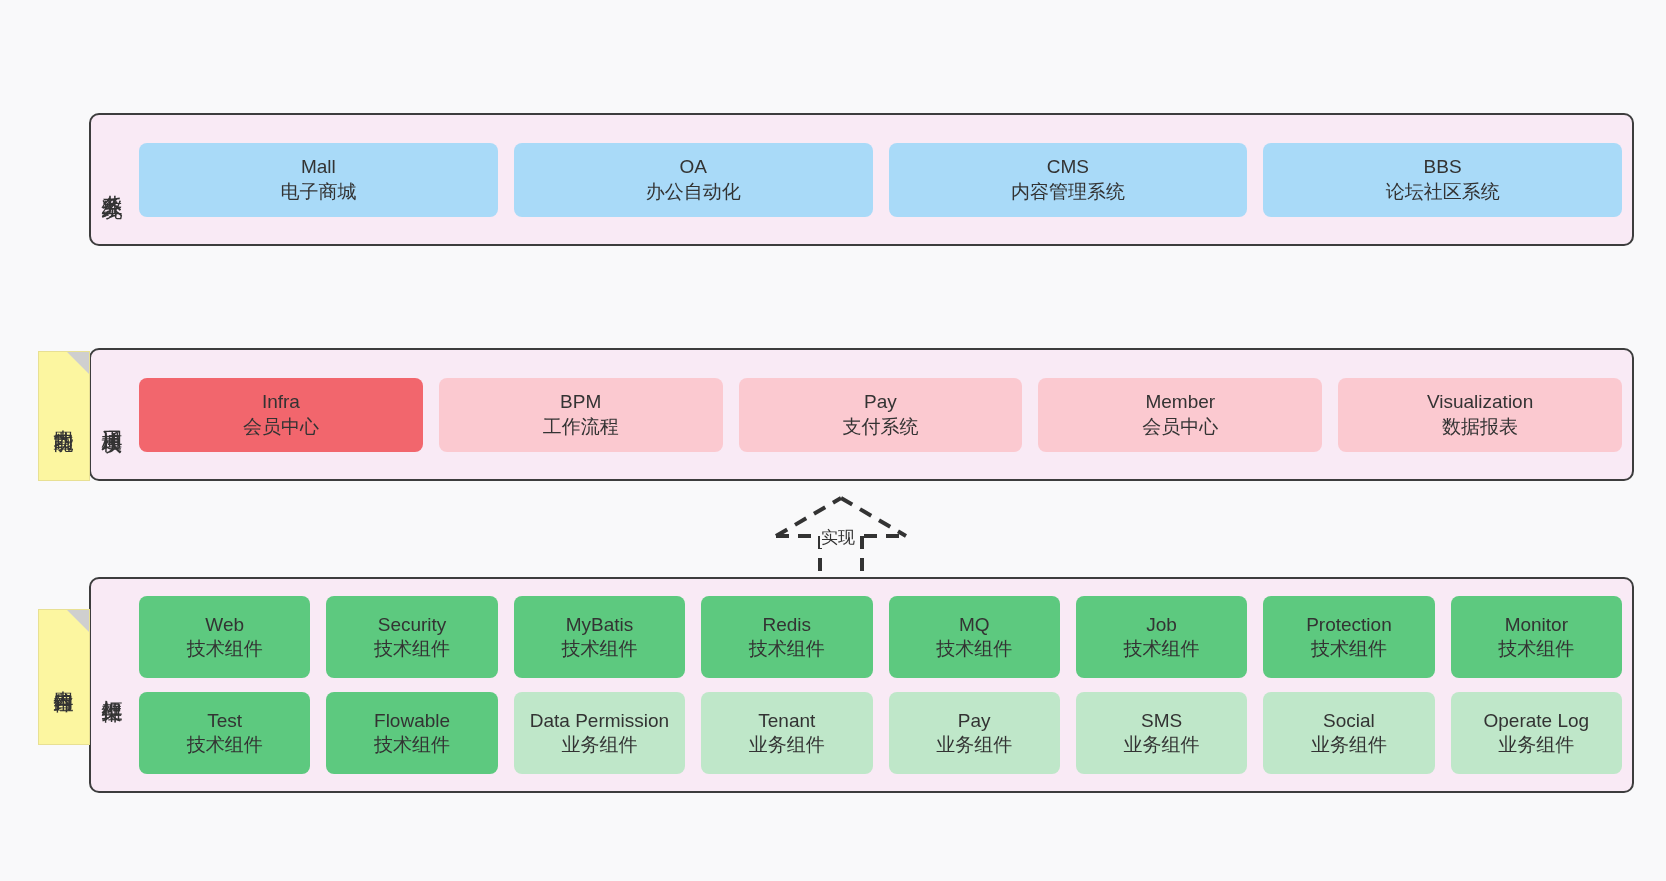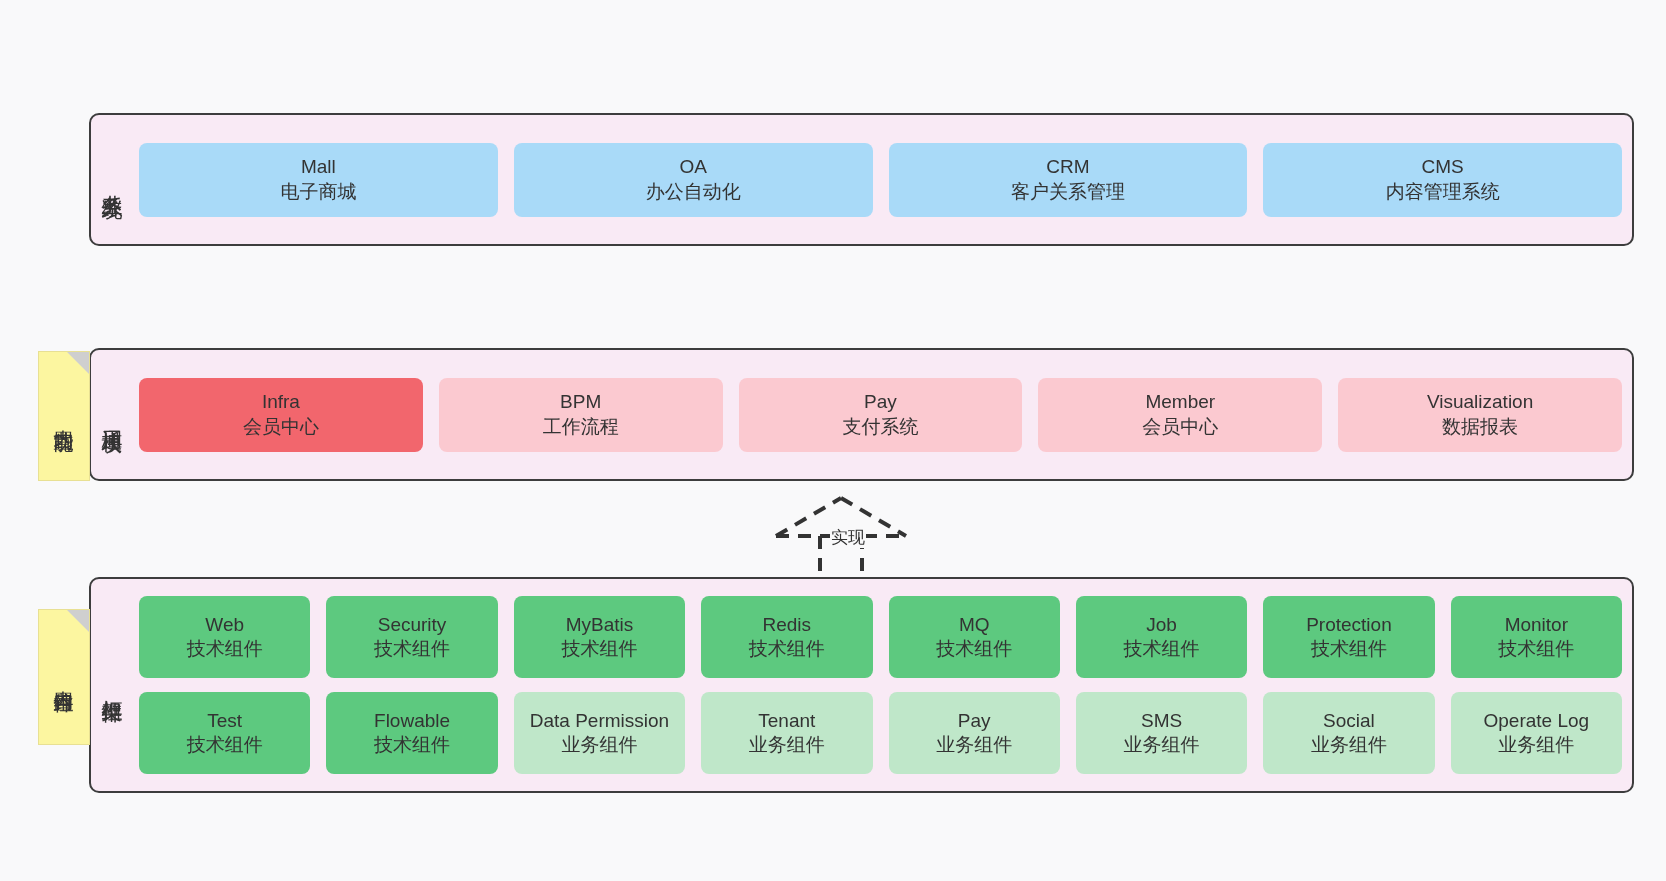--- a/index.html
+++ b/index.html
@@ -120,46 +120,46 @@
     font-size:17px;
     color:#333;
     background:#f9f9fa;
     line-height:1;
     padding:2px 1px;
     white-space:nowrap;
   }
   #arrow-build  {left:752px; top:258px; width:160px; height:90px;}
   #arrow-build  .uml-label{left:64px; top:37px;}
   #arrow-impl   {left:766px; top:490px; width:160px; height:90px;}
-  #arrow-impl   .uml-label{left:64px; top:37px;}
+  #arrow-impl   .uml-label{left:54px; top:37px;}
 </style>
 </head>
 <body>
 
 <div id="canvas">
 
   <div class="layer" id="layer-business">
     <div class="layer-title">业务系统</div>
     <div class="layer-body">
       <div class="row">
         <div class="cell c-blue">
           <span class="en">Mall</span>
           <span class="cn">电子商城</span>
         </div>
         <div class="cell c-blue">
           <span class="en">OA</span>
           <span class="cn">办公自动化</span>
         </div>
         <div class="cell c-blue">
-          <span class="en">CRM</span>
-          <span class="cn">客户关系管理</span>
-        </div>
-        <div class="cell c-blue">
           <span class="en">CMS</span>
           <span class="cn">内容管理系统</span>
+        </div>
+        <div class="cell c-blue">
+          <span class="en">BBS</span>
+          <span class="cn">论坛社区系统</span>
         </div>
       </div>
     </div>
   </div>
 
 
   <div class="note" id="note-common">
     <span class="fold"></span>
     <span>内置功能</span>
   </div>

